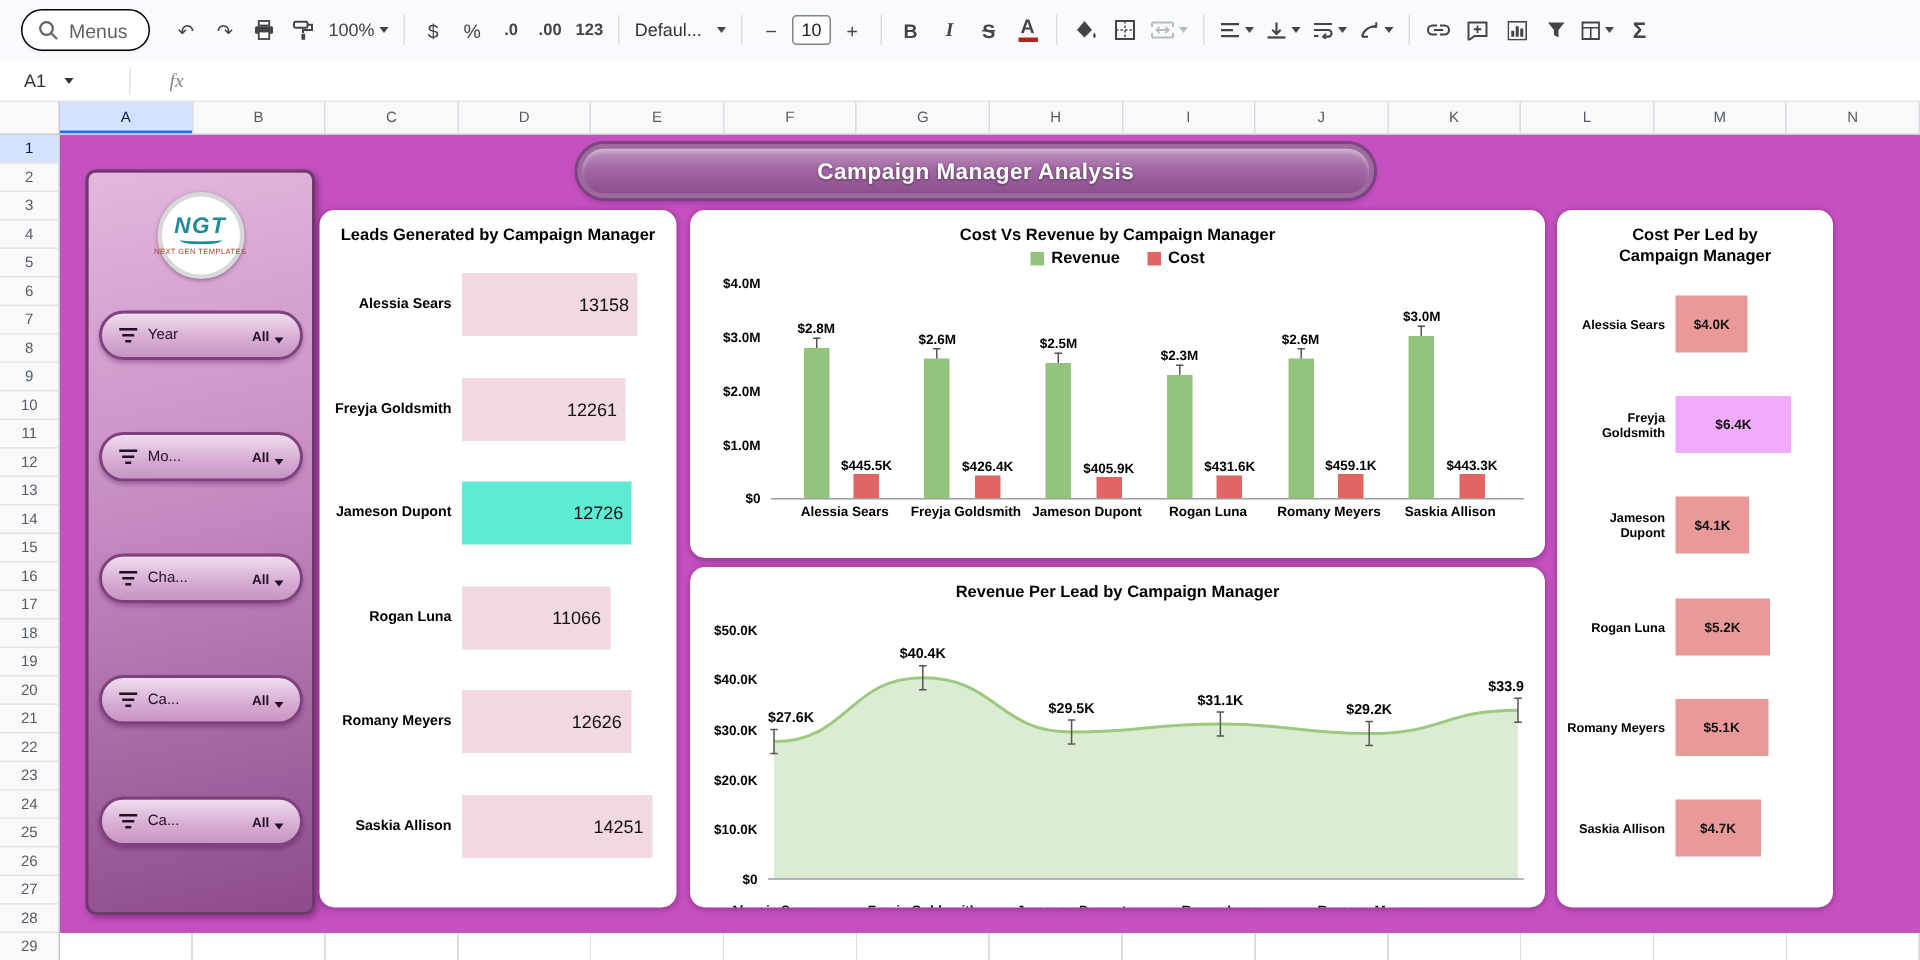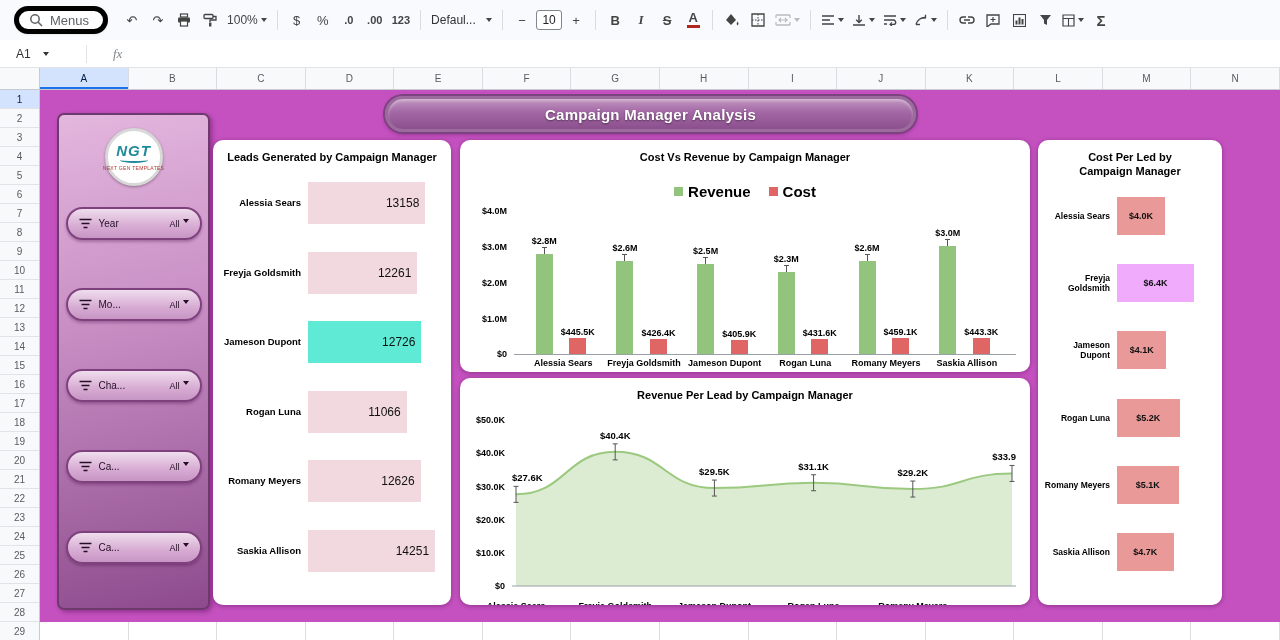--- a/index.html
+++ b/index.html
@@ -3,21 +3,21 @@
 <meta charset="utf-8">
 <style>
   *{margin:0;padding:0;box-sizing:border-box}
   html,body{width:1280px;height:640px;overflow:hidden;background:#fff;
     font-family:"Liberation Sans",sans-serif;-webkit-font-smoothing:antialiased}
   .app{position:relative;width:1280px;height:640px}
 
   
   .toolbar{position:absolute;top:0;left:0;right:0;height:40px;background:#f8fafd;
     display:flex;align-items:center;padding-left:14px;gap:2px;color:#444}
-  .menus{background:#fff;border:5px solid #000000;border-radius:20px;height:28px;
+  .menus{background:#fff;border:1px solid #000000;border-radius:20px;height:28px;
     padding:0 14px 0 10px;display:flex;align-items:center;gap:7px;color:#5f6368;
     font-size:13px;margin-right:10px;box-shadow:0 1px 2px rgba(0,0,0,.06);cursor:pointer}
   .tb-btn{height:26px;min-width:24px;border:none;background:transparent;border-radius:4px;
     display:flex;align-items:center;justify-content:center;gap:3px;color:#444;
     font-size:13px;font-family:"Liberation Sans",sans-serif;padding:0 3px;cursor:pointer}
   .tb-btn.small-txt{font-size:11px;font-weight:bold}
   .sep{width:1px;height:20px;background:#d9dce1;margin:0 5px}
   .chev{width:0;height:0;border-left:3.5px solid transparent;border-right:3.5px solid transparent;
     border-top:4px solid currentColor;display:inline-block}
   .size-box{width:26px;height:20px;border:1px solid #80868b;border-radius:3px;font-size:12px;
@@ -72,21 +72,21 @@
     border:3px solid #d8d8d8;box-shadow:0 1px 3px rgba(0,0,0,.35)}
   .logo-text{color:#1f8a9a;font-weight:bold;font-style:italic;font-size:15px;letter-spacing:1px;line-height:1}
   .logo-swoosh{width:28px;height:6px;border-bottom:2px solid #1f8a9a;border-radius:50%;margin-top:-1px}
   .logo-sub{font-size:5px;color:#b03a2e;letter-spacing:.3px;margin-top:2px;white-space:nowrap}
   .filters{display:flex;flex-direction:column;align-items:center;gap:48px;margin-top:21px}
   .filter-pill{width:136px;height:33px;border-radius:17px;border:2px solid #7e417e;
     background:linear-gradient(180deg,#efdded 0%,#d7abd3 60%,#c795c3 100%);
     display:flex;align-items:center;padding:0 11px;gap:7px;box-shadow:0 2px 3px rgba(60,0,60,.3);cursor:pointer}
   .ficon{display:flex;align-items:center}
   .flabel{font-size:10px;font-weight:normal;color:#241024;flex:1;text-align:left;white-space:nowrap}
-  .fval{font-size:9px;font-weight:normal;color:#241024;display:flex;align-items:flex-start;gap:3px}
+  .fval{font-size:9px;font-weight:bold;color:#241024;display:flex;align-items:flex-end;gap:3px}
   .fchev{width:0;height:0;border-left:3.5px solid transparent;border-right:3.5px solid transparent;
     border-top:4px solid #241024}
 
   .panel{position:absolute;background:#fff;border-radius:10px;box-shadow:0 1px 5px rgba(60,0,60,.4);overflow:hidden}
   .panel h3{font-size:11px;font-weight:bold;color:#000;text-align:center;margin-top:10px;line-height:1.3}
   .p-leads{left:173px;top:50px;width:238px;height:465px}
   .p-costrev{left:420px;top:50px;width:570px;height:232px}
   .p-revlead{left:420px;top:288px;width:570px;height:227px}
   .p-costlead{left:998px;top:50px;width:184px;height:465px}
   .p-costlead h3{padding:0 24px}
@@ -97,21 +97,21 @@
   .hrow{display:flex;align-items:center;gap:7px}
   .hname{text-align:right;font-size:9.5px;font-weight:bold;color:#000;line-height:1.2}
   .p-leads .hname{width:84px}
   .p-costlead .hname{width:68px;font-size:8.5px}
   .htrack{flex:1;display:flex;align-items:center}
   .hbar{display:flex;align-items:center;font-size:12px;font-weight:400;color:#111}
   .p-leads .hbar{height:42px;justify-content:flex-end;padding-right:6px}
   .p-costlead .hbar{height:38px;justify-content:center;font-size:9px;font-weight:bold}
 
   
-  .legend{display:flex;justify-content:center;gap:18px;margin-top:19px;font-size:15px;font-weight:bold;color:#000}
+  .legend{display:flex;justify-content:center;gap:18px;margin-top:2px;font-size:11px;font-weight:bold;color:#000}
   .lg-item{display:flex;align-items:center;gap:5px}
   .sw{width:9px;height:9px;display:inline-block}
   .cr-body{display:flex;align-items:flex-end;padding:0 8px 0 12px;margin-top:6px}
   .cr-yaxis{width:42px;height:153px;display:flex;flex-direction:column;justify-content:space-between;
     align-items:flex-end;padding-right:7px;font-size:9px;font-weight:bold;color:#000;margin-bottom:-4px}
   .cr-plot{flex:1;height:144px;border-bottom:1px solid #9aa0a6;display:flex;
     justify-content:space-evenly;align-items:flex-end;margin-right:6px}
   .vgroup{position:relative;height:100%;display:flex;align-items:flex-end;gap:4px}
   .vcol{display:flex;flex-direction:column;align-items:center;justify-content:flex-end}
   .vlabel{font-size:9px;font-weight:bold;color:#000;white-space:nowrap;margin-bottom:1px}

